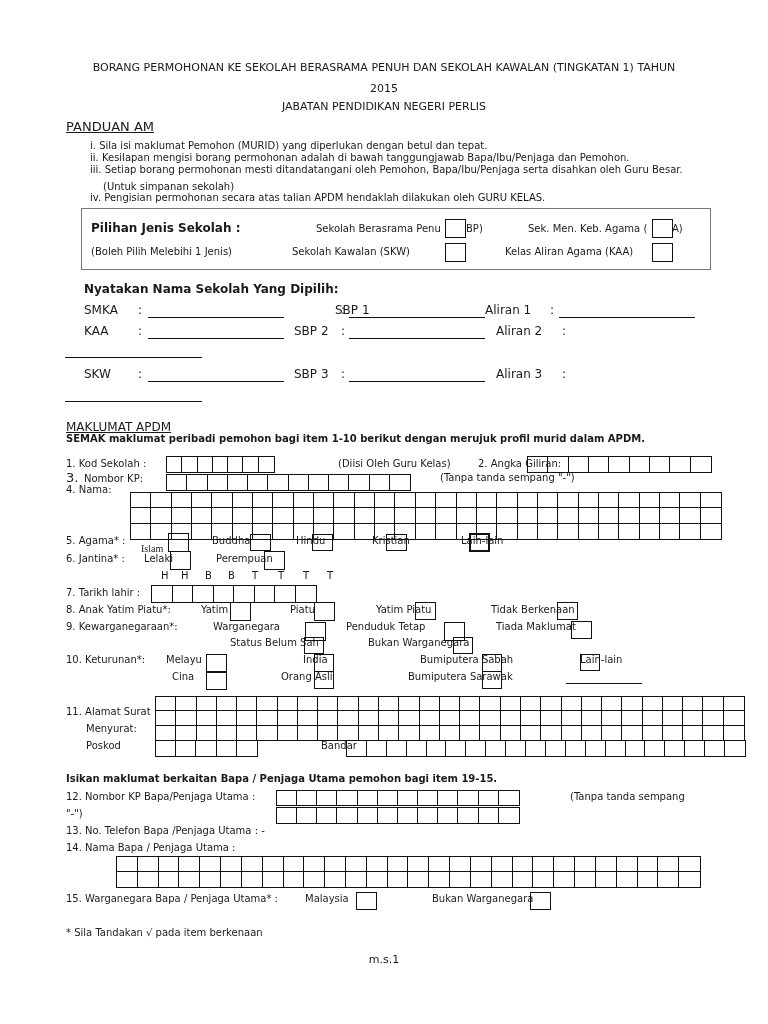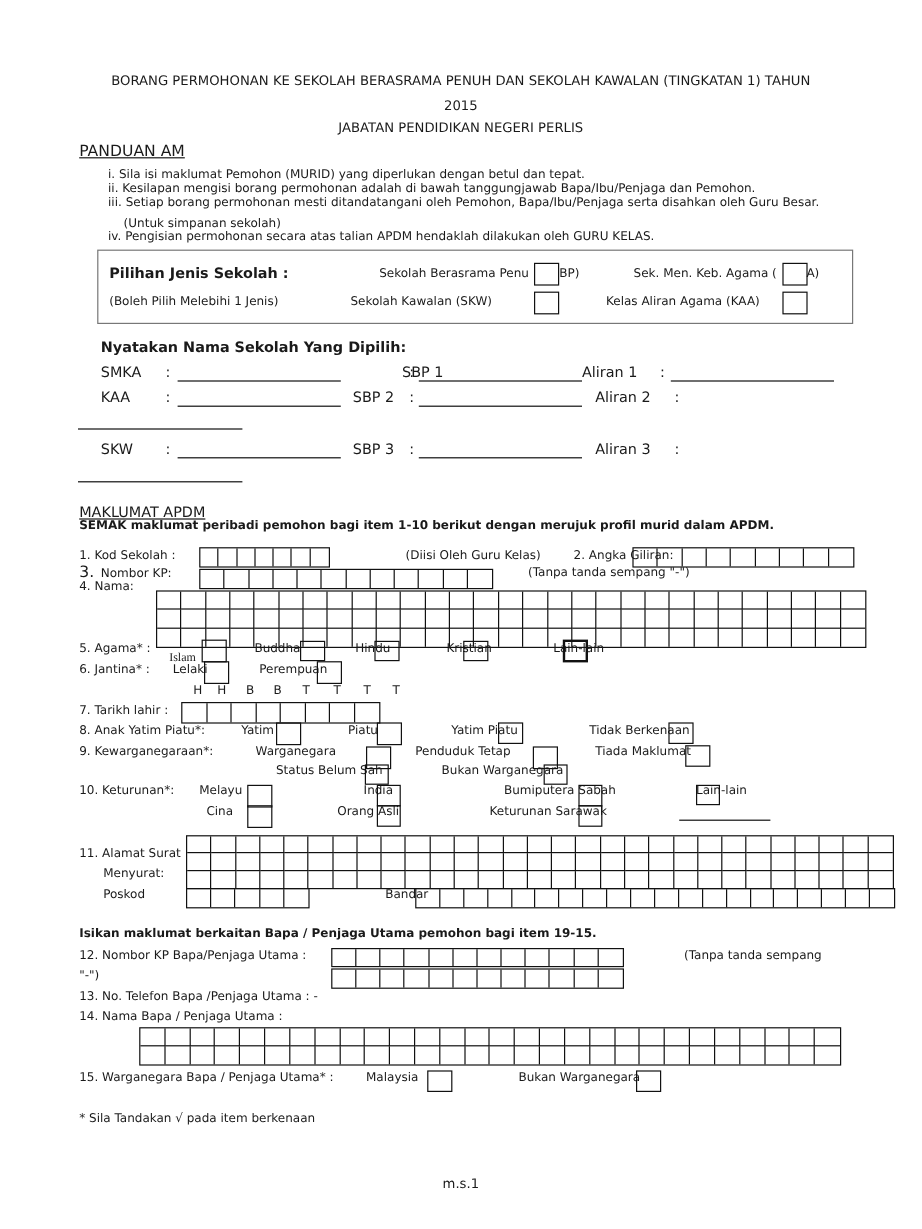--- a/index.html
+++ b/index.html
@@ -281,21 +281,21 @@
 <div class="abs t10" style="left:303px; top:654px;">India</div>
 <div class="box" style="left:314px; top:654px; width:20px; height:18px;"></div>
 <div class="abs t10" style="left:420px; top:654px;">Bumiputera Sabah</div>
 <div class="box" style="left:482px; top:654px; width:20px; height:18px;"></div>
 <div class="abs t10" style="left:580px; top:654px;">Lain-lain</div>
 <div class="box" style="left:580px; top:654px; width:20px; height:17px;"></div>
 <div class="abs t10" style="left:172px; top:671px;">Cina</div>
 <div class="box" style="left:206px; top:671px; width:21px; height:19px;"></div>
 <div class="abs t10" style="left:281px; top:671px;">Orang Asli</div>
 <div class="box" style="left:314px; top:671px; width:20px; height:18px;"></div>
-<div class="abs t10" style="left:408px; top:671px;">Keturunan Sarawak</div>
+<div class="abs t10" style="left:408px; top:671px;">Bumiputera Sarawak</div>
 <div class="box" style="left:482px; top:671px; width:20px; height:18px;"></div>
 <div class="line" style="left:566px; top:683px; width:76px;"></div>
 
 <div class="abs t10" style="left:66px; top:706px;">11. Alamat Surat</div>
 <div class="abs t10" style="left:86px; top:723px;">Menyurat:</div>
 <div class="grid" id="g-alamat" style="left: 155px; top: 696px; width: 590px; height: 45px; grid-template-columns: repeat(29, 1fr); grid-template-rows: repeat(3, 1fr);">
     <div></div>
     <div></div>
     <div></div>
     <div></div>
@@ -508,13 +508,13 @@
     <div style="border-right: none; border-bottom: none;"></div>
   </div>
 
 <div class="abs t10" style="left:66px; top:893px;">15.  Warganegara Bapa / Penjaga Utama* :</div>
 <div class="abs t10" style="left:305px; top:893px;">Malaysia</div>
 <div class="box" style="left:356px; top:892px; width:21px; height:18px;"></div>
 <div class="abs t10" style="left:432px; top:893px;">Bukan Warganegara</div>
 <div class="box" style="left:530px; top:892px; width:21px; height:18px;"></div>
 
 <div class="abs t10" style="left:66px; top:927px;">* Sila Tandakan √ pada item berkenaan</div>
-<div class="abs center t11" style="top:980px;">m.s.1</div>
+<div class="abs center t11" style="top:953px;">m.s.1</div>
 
 </body></html>

